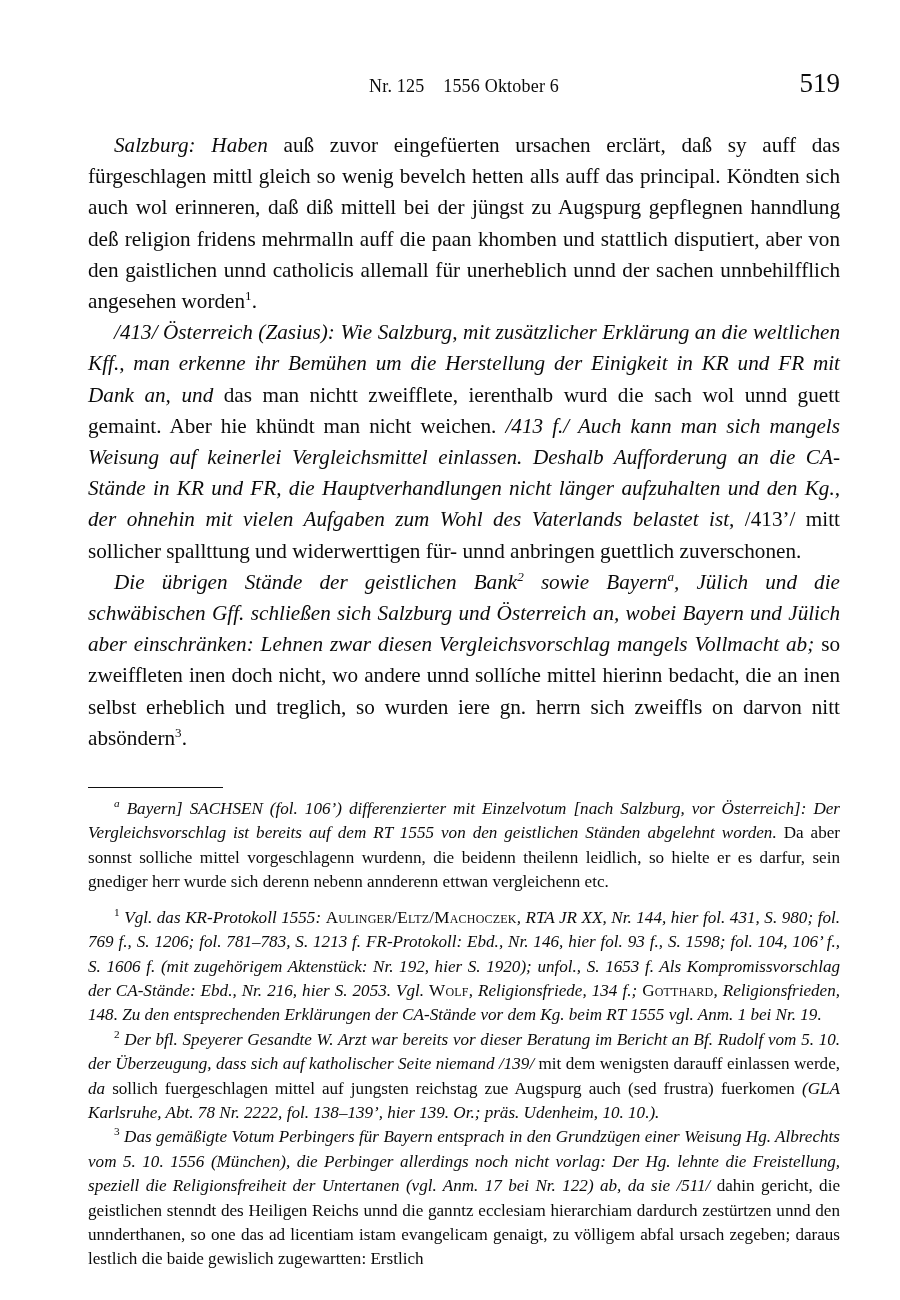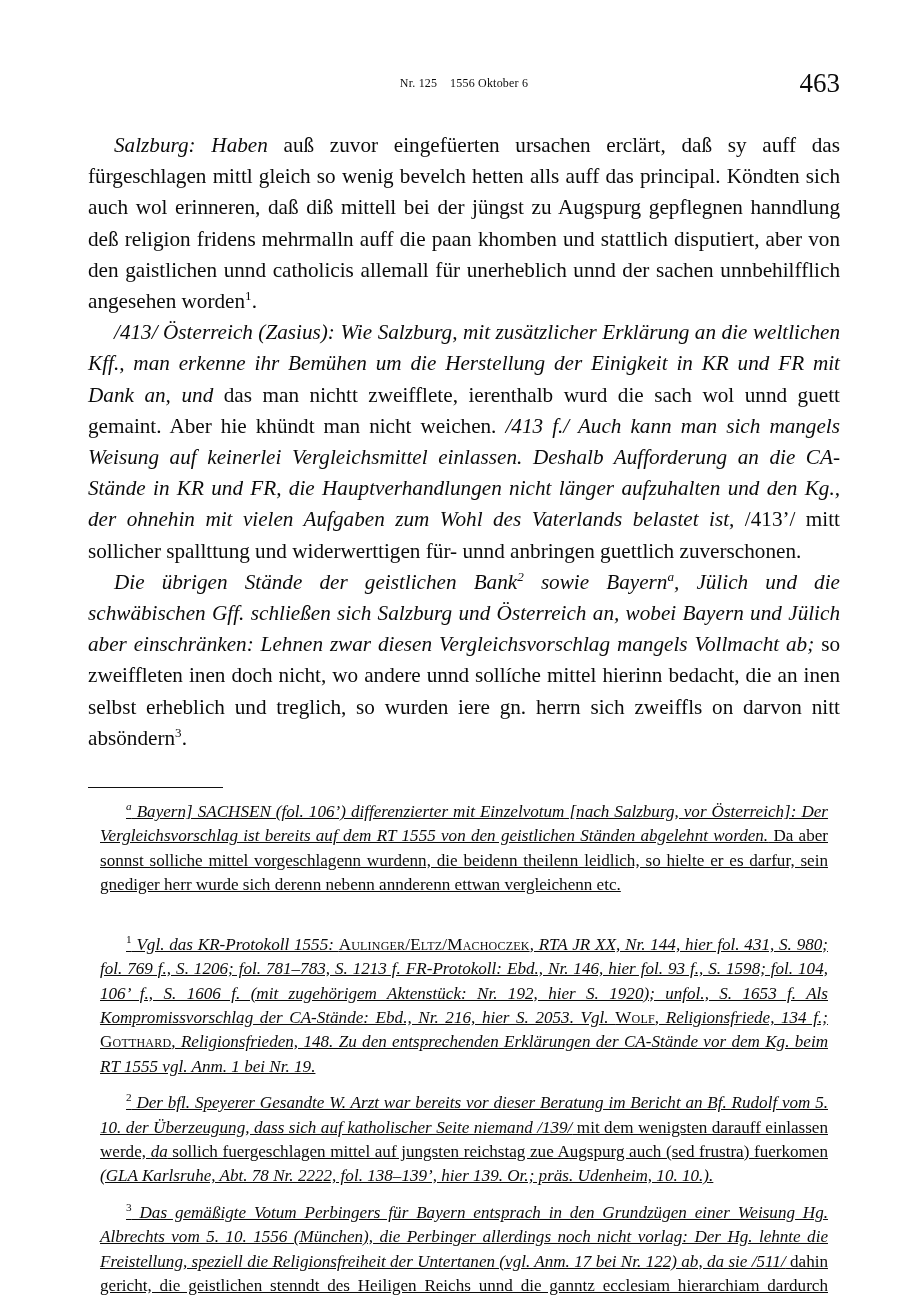--- a/index.html
+++ b/index.html
@@ -24,21 +24,21 @@
   }
 
   
   .header {
     position: relative;
     height: 40px;
     margin-top: 76px;
   }
   .header-center {
     text-align: center;
-    font-size: 12px;
+    font-size: 18px;
     letter-spacing: 0.2px;
     white-space: pre;
   }
   .header-folio {
     position: absolute;
     right: 0;
     top: -6px;
     font-size: 27px;
     line-height: 1;
   }
@@ -78,24 +78,23 @@
     border-top: 1.3px solid #111;
     margin-top: 33px;
     margin-bottom: 9px;
   }
   .footnotes {
     font-size: 17.1px;
     line-height: 24.4px;
     text-align: justify;
   }
   .fn {
-    margin: 12px;
+    margin: 0;
     text-indent: 26px;
     text-align: justify;
-    text-decoration: underline;
   }
   .fn + .fn { margin-top: 0; }
   .fn-group-gap { height: 11px; }
   .sc {
     font-variant: small-caps;
     font-style: normal;
     letter-spacing: 0.2px;
   }
   .fn sup {
     font-size: 0.66em;
@@ -103,21 +102,21 @@
     line-height: 0;
   }
 </style>
 </head>
 <body>
 
 <div class="page">
 
   <div class="header">
     <div class="header-center">Nr. 125    1556 Oktober 6</div>
-    <div class="header-folio">463</div>
+    <div class="header-folio">519</div>
   </div>
 
   <div class="body-block">
 
 
     <p class="para indent"><span class="it">Salzburg: Haben</span><span class="rm"> auß zuvor eingefüerten ursachen erclärt, daß sy auff das fürgeschlagen mittl gleich so wenig bevelch hetten alls auff das principal. Köndten sich auch wol erinneren, daß diß mittell bei der jüngst zu Augspurg gepflegnen hanndlung deß religion fridens mehrmalln auff die paan khomben und stattlich disputiert, aber von den gaistlichen unnd catholicis allemall für unerheblich unnd der sachen unnbehilfflich angesehen worden</span><sup>1</sup><span class="rm">.</span></p>
 
     <p class="para indent"><span class="it">/413/ Österreich (Zasius): Wie Salzburg, mit zusätzlicher Erklärung an die weltlichen Kff., man erkenne ihr Bemühen um die Herstellung der Einigkeit in KR und FR mit Dank an, und</span><span class="rm"> das man nichtt zweifflete, ierenthalb wurd die sach wol unnd guett gemaint. Aber hie khündt man nicht weichen. </span><span class="it">/413 f./ Auch kann man sich mangels Weisung auf keinerlei Vergleichsmittel einlassen. Deshalb Aufforderung an die CA-Stände in KR und FR, die Hauptverhandlungen nicht länger aufzuhalten und den Kg., der ohnehin mit vielen Aufgaben zum Wohl des Vaterlands belastet ist,</span><span class="rm"> /413’/ mitt sollicher spallttung und widerwerttigen für- unnd anbringen guettlich zuverschonen.</span></p>
 
     <p class="para indent"><span class="it">Die übrigen Stände der geistlichen Bank</span><sup class="it">2</sup><span class="it"> sowie Bayern</span><sup class="it">a</sup><span class="it">, Jülich und die schwäbischen Gff. schließen sich Salzburg und Österreich an, wobei Bayern und Jülich aber einschränken: Lehnen zwar diesen Vergleichsvorschlag mangels Vollmacht ab;</span><span class="rm"> so zweiffleten inen doch nicht, wo andere unnd sollíche mittel hierinn bedacht, die an inen selbst erheblich und treglich, so wurden iere gn. herrn sich zweiffls on darvon nitt absöndern</span><sup>3</sup><span class="rm">.</span></p>

